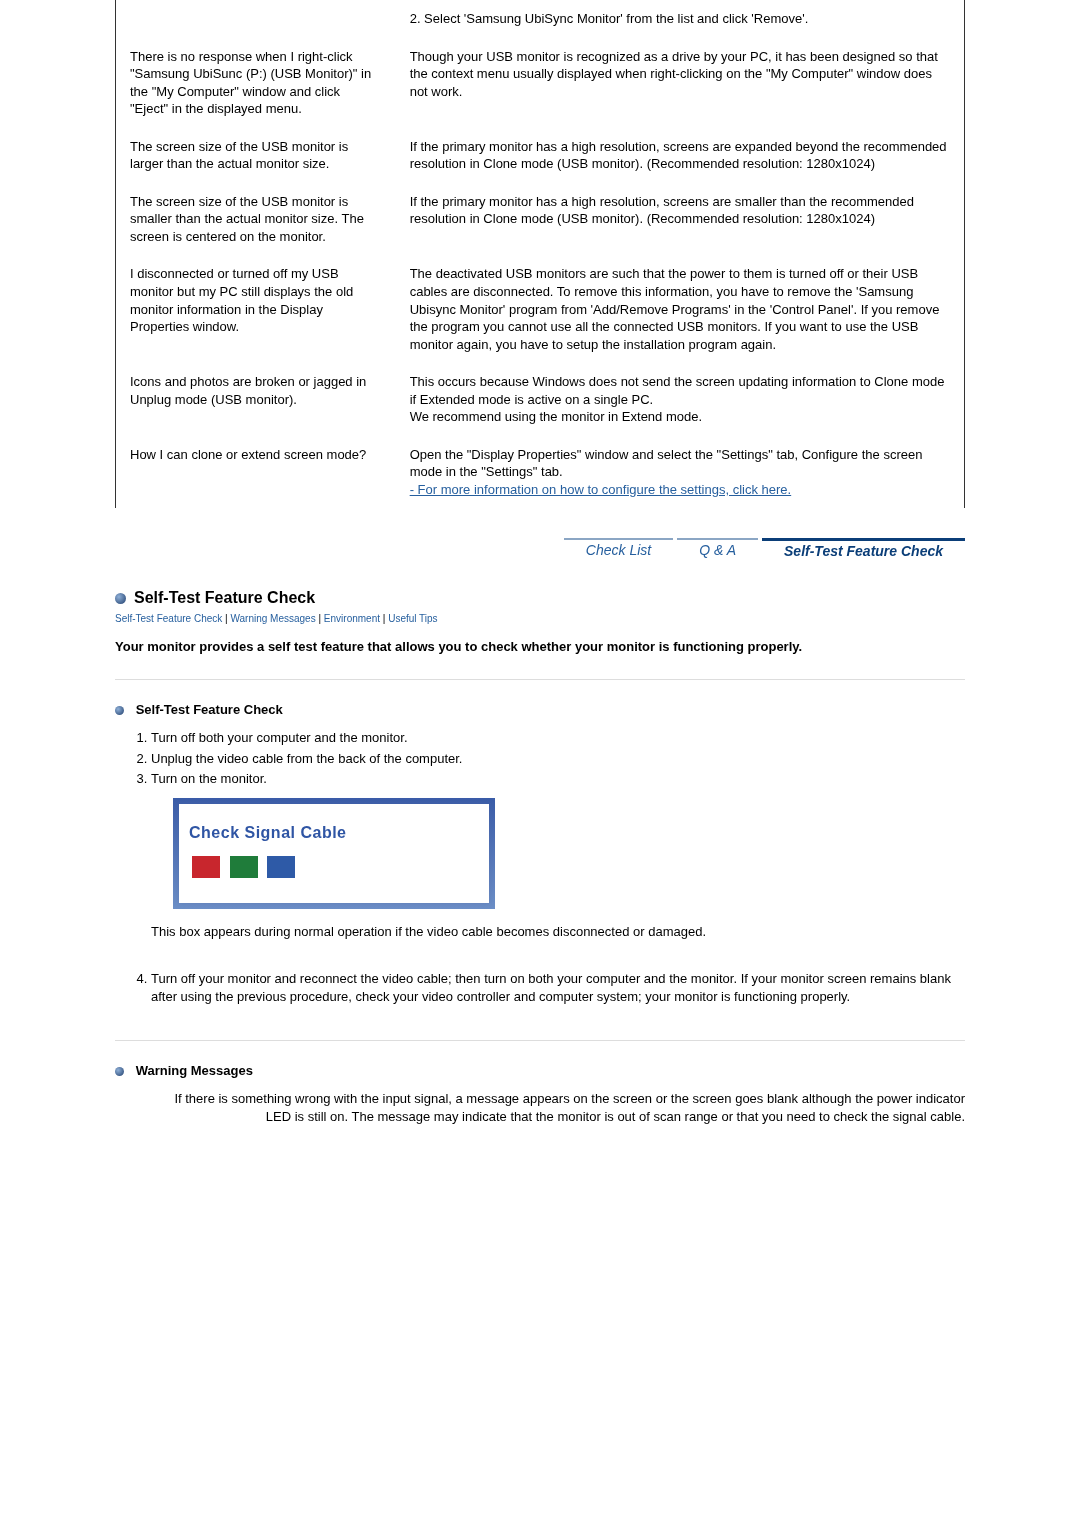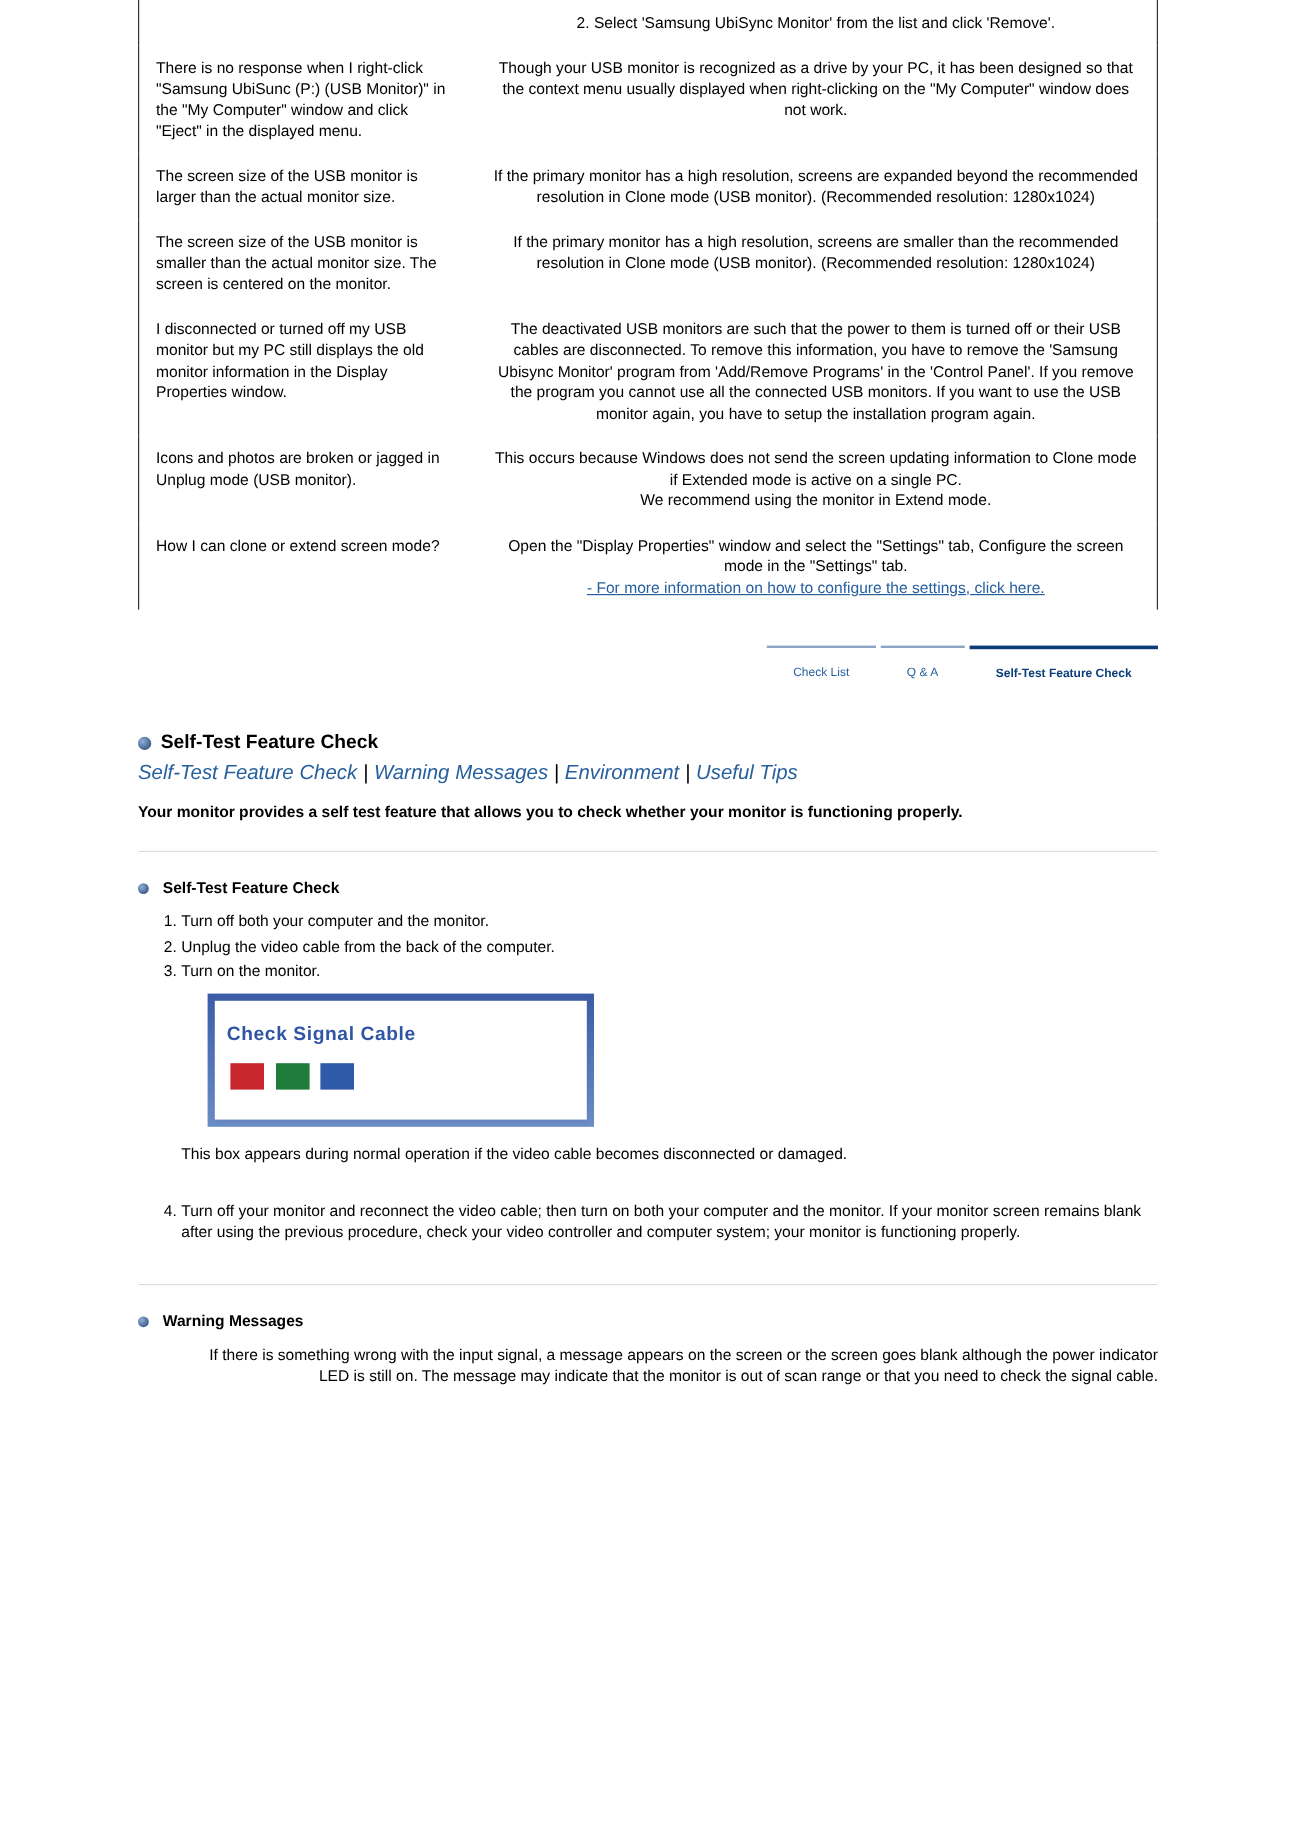--- a/index.html
+++ b/index.html
@@ -22,34 +22,35 @@
     border-left: 1px solid #333;
     border-right: 1px solid #333;
   }
   .qa-table td {
     vertical-align: top;
     padding: 10px 14px;
     font-size: 13px;
     line-height: 1.35;
   }
   .qa-q { width: 33%; }
-  .qa-a { width: 67%; text-align: center; }
+  .qa-a { width: 67%; }
   .tabs {
     width: 850px;
     margin: 30px auto 0 auto;
     display: flex;
     justify-content: flex-end;
   }
   .tab {
-    padding: 15px 22px;
+    padding: 2px 22px;
     color: #265F9E;
-    font-size: 10px;
+    font-size: 14px;
     border-top: 2px solid #8BA6C4;
     cursor: pointer;
     margin-left: 4px;
+    font-style: italic;
   }
   .tab.active {
     color: #0B3E78;
     font-weight: bold;
     border-top: 3px solid #0B3E78;
   }
   .content {
     width: 850px;
     margin: 0 auto;
     padding: 18px 0 0 0;
@@ -65,22 +66,21 @@
     display: inline-block;
     width: 11px;
     height: 11px;
     border-radius: 50%;
     background: radial-gradient(circle at 35% 35%, #8fb0d8, #1E3D6B);
     margin-right: 8px;
     flex-shrink: 0;
   }
   .nav-links {
     margin: 2px 0 14px 0;
-    font-size: 17px;
-    font-style: italic;
+    font-size: 10px;
   }
   .nav-links a {
     color: #265F9E;
     text-decoration: none;
   }
   .nav-sep { color: #000; }
   .intro-bold {
     font-weight: bold;
     margin: 10px 0 22px 0;
     line-height: 1.45;

